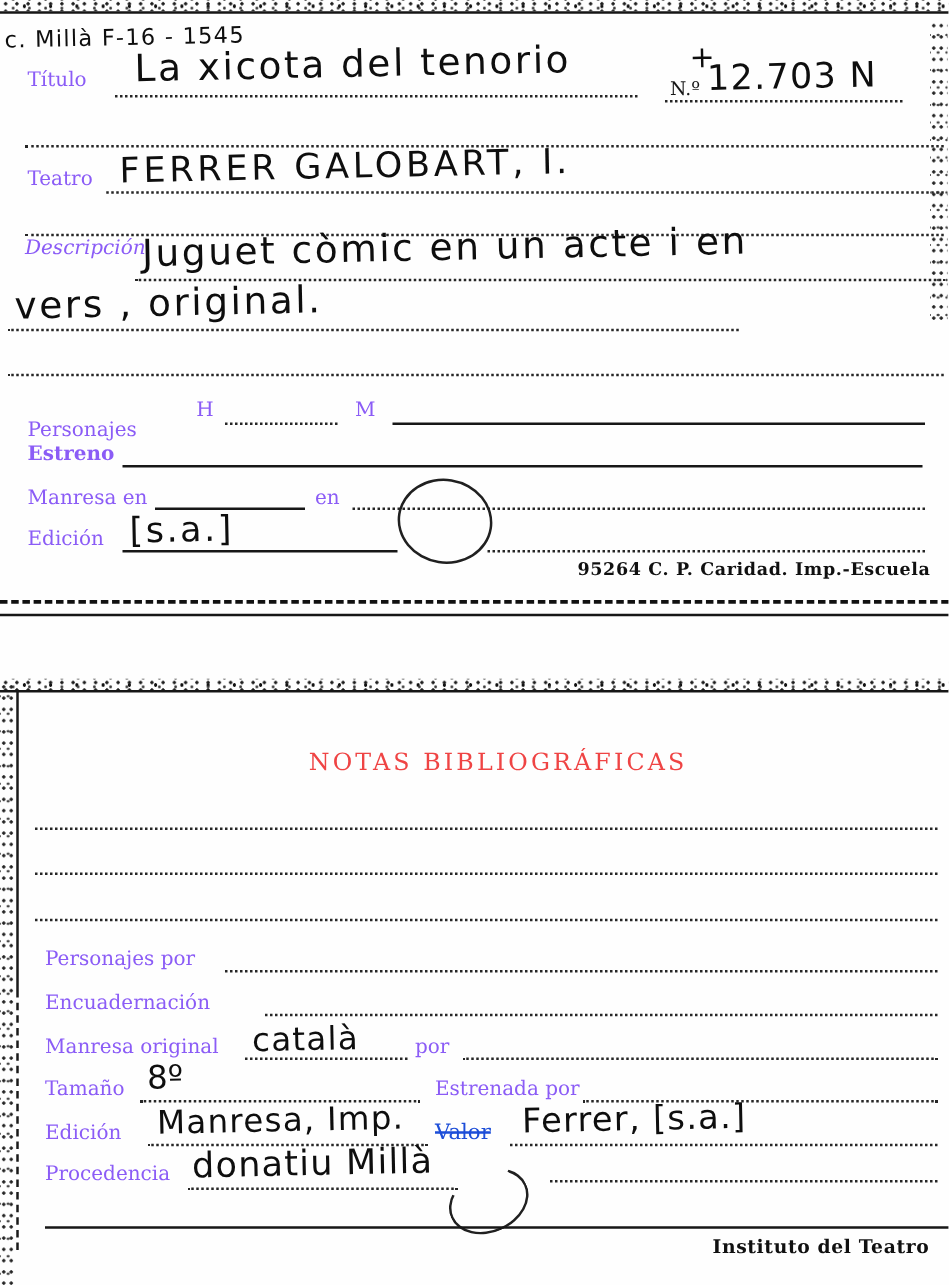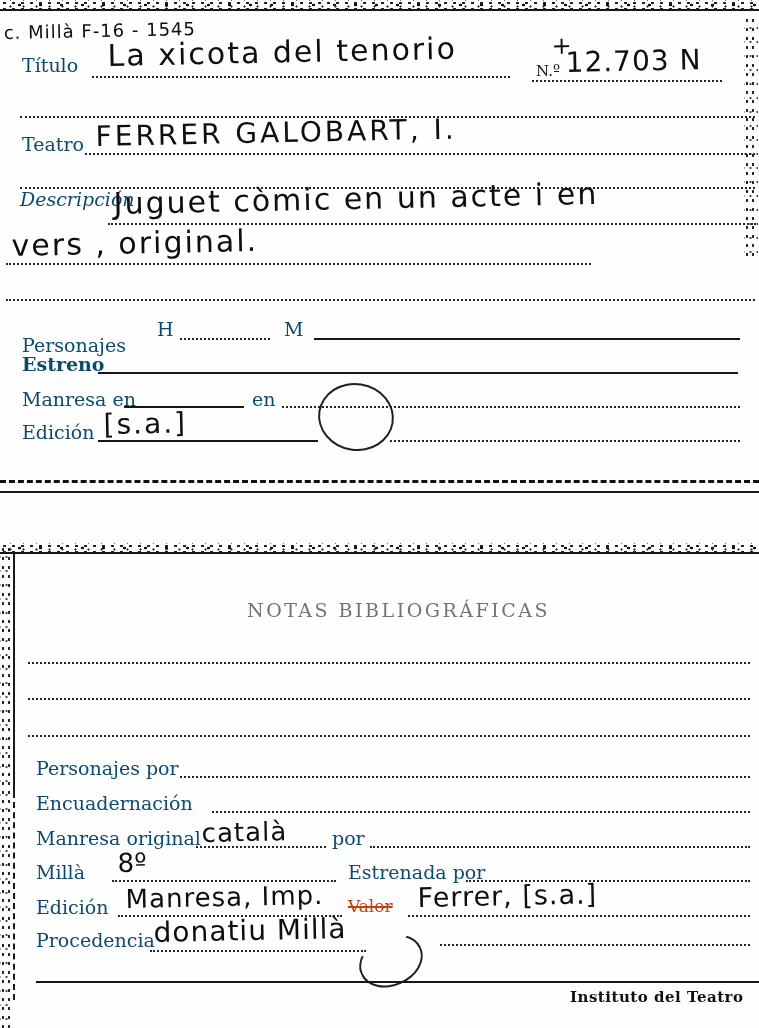--- a/index.html
+++ b/index.html
@@ -4,21 +4,21 @@
 <style>
   html,body { margin:0; padding:0; background:#ffffff; }
   .page {
     position:relative; width:759px; height:1028px;
     background:#fefefe; overflow:hidden;
     font-family:"DejaVu Serif","Liberation Serif",serif;
     color:#141414;
   }
   section.card { position:absolute; left:0; top:0; width:100%; height:100%; }
 
-  .lbl { position:absolute; white-space:nowrap; font-size:19px; color:#0c4a6e; }
+  .lbl { position:absolute; white-space:nowrap; font-size:16px; color:#8b5cf6; }
   .lbl-sm { position:absolute; white-space:nowrap; font-size:15px; color:#161616; }
   .hand {
     position:absolute; white-space:nowrap;
     font-family:"DejaVu Sans","Liberation Sans",sans-serif;
     color:#0e0e0e; transform:rotate(-1.2deg); transform-origin:left bottom;
   }
   .rule { position:absolute; height:0; }
   .rule.dot   { border-bottom:2px dotted #262626; }
   .rule.solid { border-bottom:2px solid #171717; }
   .rule.thick-dash { border-bottom:3px dashed #101010; }
@@ -44,27 +44,27 @@
   .vline-dash  { position:absolute; width:0; border-left:2px dashed #1a1a1a; }
 
   .stamp {
     position:absolute; border:2px solid #202020; border-radius:50%;
     background:transparent;
   }
   .stamp.partial { border-top-color:transparent; transform:rotate(-24deg); }
 
   .heading {
     position:absolute; font-size:19px; letter-spacing:2.5px;
-    color:#737373; white-space:nowrap;
+    color:#ef4444; white-space:nowrap;
   }
   .imprint {
     position:absolute; font-size:14px; font-weight:bold; color:#101010;
     white-space:nowrap; letter-spacing:0.5px;
   }
-  .crossed { position:absolute; font-size:17px; color:#c2410c;
+  .crossed { position:absolute; font-size:17px; color:#1d4ed8;
     text-decoration:line-through; text-decoration-thickness:2px; white-space:nowrap; }
 </style>
 </head>
 <body>
 
 <div class="page">
 
   <section class="card">
 
     <div class="torn-h" style="left:0; top:10; width:759px; height:9px; border-bottom:2px solid #161616;"></div>
@@ -109,20 +109,21 @@
     <div class="rule solid" style="left:124px; top:406px; width:120px;"></div>
     <span class="lbl" style="left:252px; top:388px;">en</span>
     <div class="rule dot" style="left:282px; top:406px; width:458px;"></div>
     <div class="stamp" style="left:318px; top:383px; width:72px; height:64px; transform:rotate(9deg);"></div>
 
     <span class="lbl" style="left:22px; top:421px;">Edición</span>
     <div class="rule solid" style="left:98px; top:440px; width:220px;"></div>
     <div class="rule dot" style="left:390px; top:440px; width:350px;"></div>
     <div class="hand" style="left:104px; top:408px; font-size:28px; letter-spacing:2px;">[s.a.]</div>
 
+    <div class="imprint" style="left:462px; top:448px;">95264  C. P. Caridad. Imp.-Escuela</div>
 
     <div class="rule thick-dash" style="left:0; top:480px; width:759px;"></div>
     <div class="rule solid" style="left:0; top:491px; width:759px;"></div>
   </section>
 
   <section class="card">
 
     <div class="torn-h" style="left:0; top:543px; width:759px; height:9px; border-bottom:2px solid #161616;"></div>
     <div class="torn-v" style="left:0; top:545px; width:11px; height:483px;"></div>
     <div class="vline-solid" style="left:13px; top:552px; height:240px;"></div>
@@ -139,21 +140,21 @@
 
     <span class="lbl" style="left:36px; top:792px;">Encuadernación</span>
     <div class="rule dot" style="left:212px; top:811px; width:538px;"></div>
 
     <span class="lbl" style="left:36px; top:827px;">Manresa original</span>
     <div class="rule dot" style="left:196px; top:846px; width:130px;"></div>
     <div class="hand" style="left:202px; top:818px; font-size:26px; letter-spacing:1px;">català</div>
     <span class="lbl" style="left:332px; top:827px;">por</span>
     <div class="rule dot" style="left:370px; top:846px; width:380px;"></div>
 
-    <span class="lbl" style="left:36px; top:861px;">Millà</span>
+    <span class="lbl" style="left:36px; top:861px;">Tamaño</span>
     <div class="rule dot" style="left:112px; top:880px; width:224px;"></div>
     <div class="hand" style="left:118px; top:848px; font-size:26px;">8º</div>
     <span class="lbl" style="left:348px; top:861px;">Estrenada por</span>
     <div class="rule dot" style="left:466px; top:880px; width:284px;"></div>
 
     <span class="lbl" style="left:36px; top:896px;">Edición</span>
     <div class="rule dot" style="left:118px; top:915px; width:224px;"></div>
     <div class="hand" style="left:126px; top:884px; font-size:26px; letter-spacing:1px;">Manresa, Imp.</div>
     <span class="crossed" style="left:348px; top:896px;">Valor</span>
     <div class="rule dot" style="left:408px; top:915px; width:342px;"></div>

